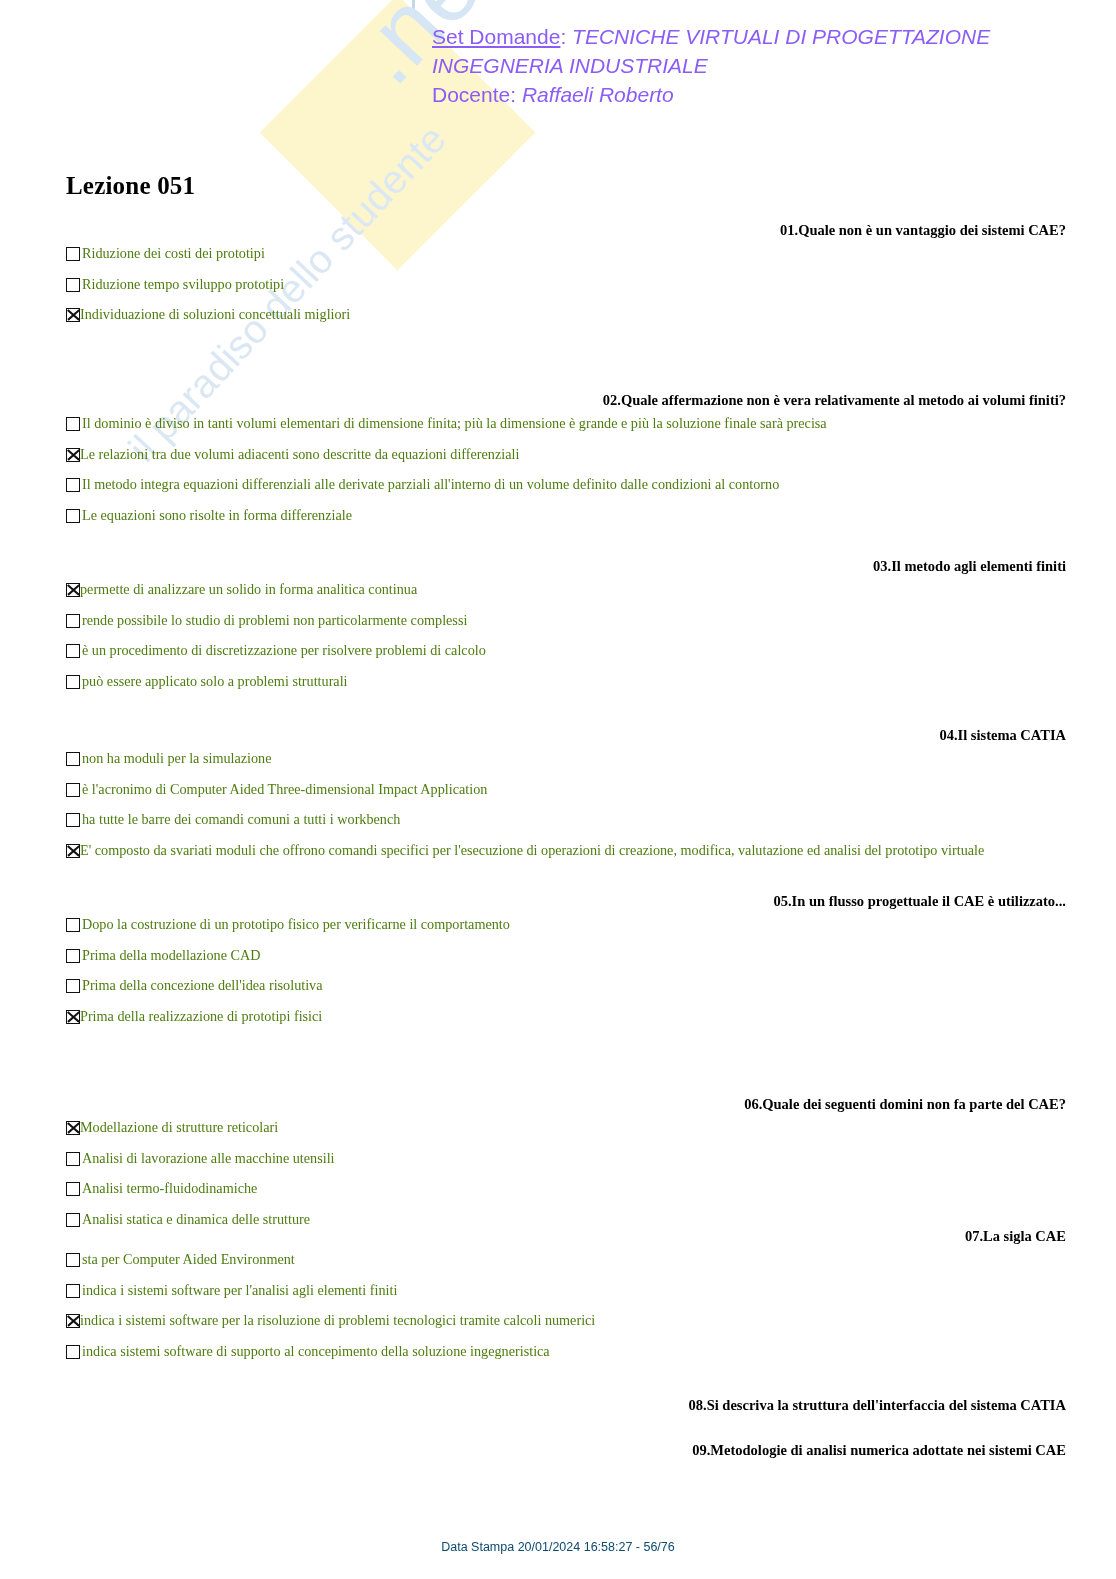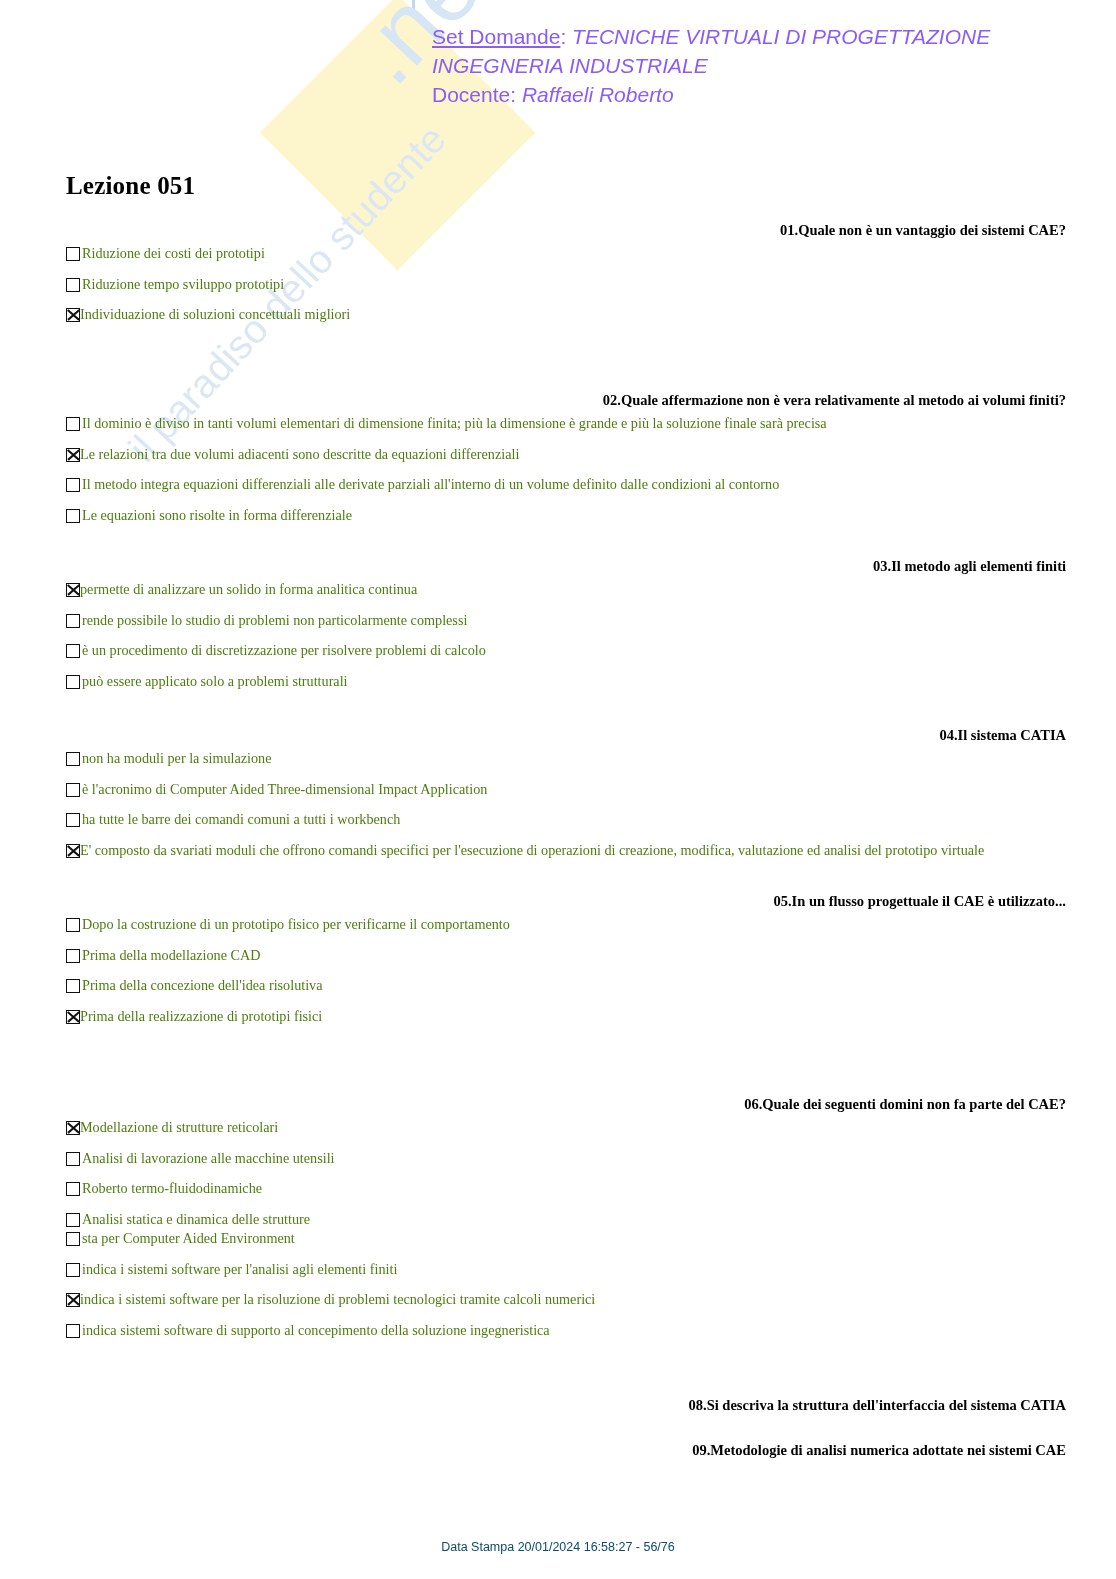--- a/index.html
+++ b/index.html
@@ -299,29 +299,30 @@
           <div class="answer tight">
             <span class="cbox checked"></span>
             <span class="ans-text">Modellazione di strutture reticolari</span>
           </div>
           <div class="answer">
             <span class="cbox"></span>
             <span class="ans-text">Analisi di lavorazione alle macchine utensili</span>
           </div>
           <div class="answer">
             <span class="cbox"></span>
-            <span class="ans-text">Roberto termo-fluidodinamiche</span>
+            <span class="ans-text">Analisi termo-fluidodinamiche</span>
           </div>
           <div class="answer">
             <span class="cbox"></span>
             <span class="ans-text">Analisi statica e dinamica delle strutture</span>
           </div>
         </div>
       </div>
       <div class="question" style="top: 1228px;">
+        <div class="q-head"><span class="q-num">07.</span><span>La sigla CAE</span></div>
         <div class="answers">
           <div class="answer">
             <span class="cbox"></span>
             <span class="ans-text">sta per Computer Aided Environment</span>
           </div>
           <div class="answer">
             <span class="cbox"></span>
             <span class="ans-text">indica i sistemi software per l'analisi agli elementi finiti</span>
           </div>
           <div class="answer tight">

